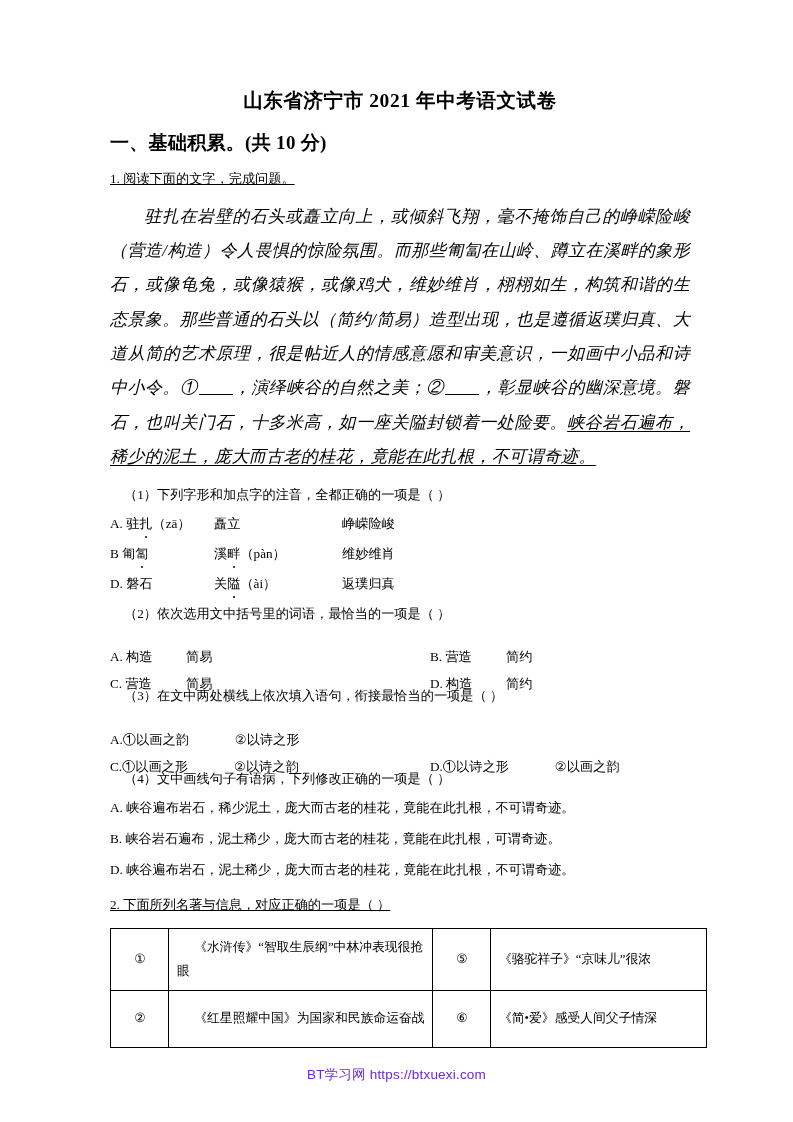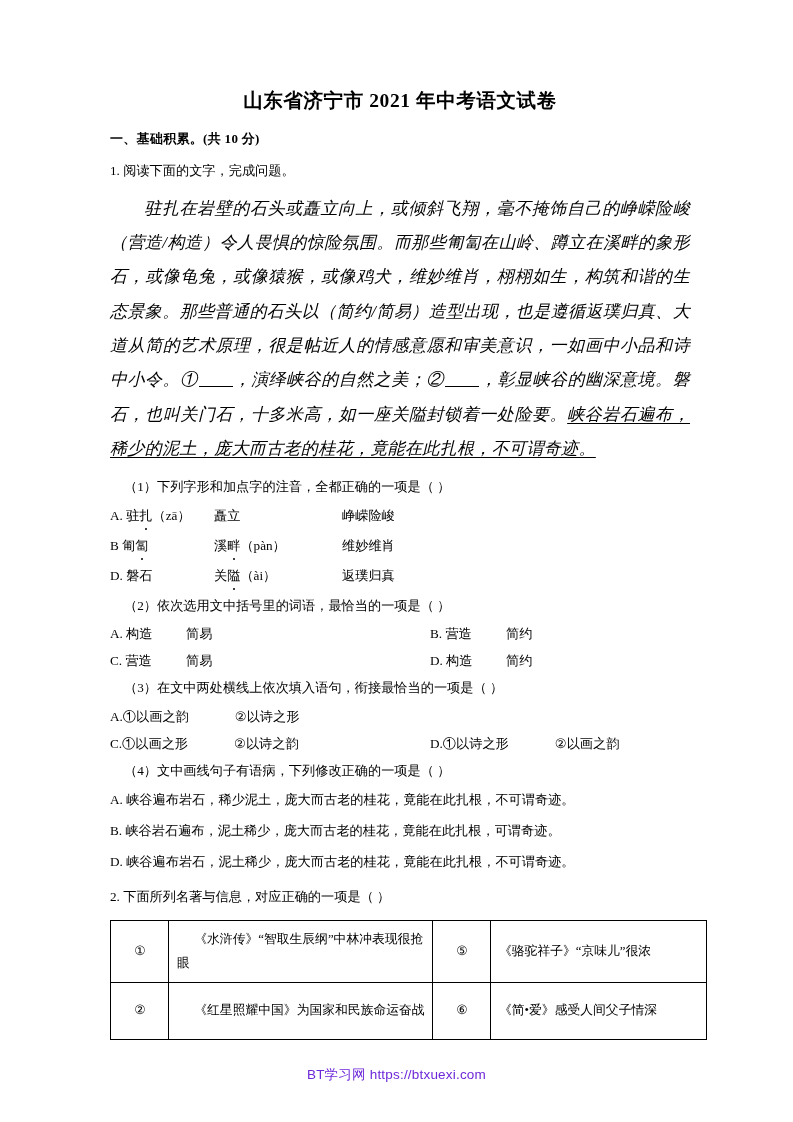--- a/index.html
+++ b/index.html
@@ -35,29 +35,30 @@
     font-size: 19.5px;
     font-weight: bold;
     letter-spacing: 0.6px;
     margin: 0 0 17px 0;
     line-height: 1.3;
     font-family: "Liberation Serif", "DejaVu Serif", serif;
   }
 
   
   .section-heading {
-    font-size: 13px;
+    font-size: 19px;
     font-weight: bold;
     margin: 0 0 13px 0;
     letter-spacing: 0.3px;
   }
   .q-num-line {
     font-size: 13.2px;
     margin: 11px 0 10px 0;
     line-height: 1.55;
+    text-decoration: underline;
   }
 
   
   .passage {
     font-family: "Liberation Serif", "DejaVu Serif", serif;
     font-style: italic;
     font-size: 17px;
     line-height: 2.02;
     letter-spacing: 0.35px;
     text-align: justify;
@@ -87,21 +88,21 @@
     font-size: 13.2px;
     margin: 0 0 10px 0;
     line-height: 1.5;
     position: relative;
     min-height: 17px;
   }
   .opt-row.wide { margin-bottom: 11px; }
 
   .opt-col {
     position: absolute;
-    top: 0;
+    top: 15px;
     font-family: Liberation Serif, serif;
   }
   .opt-col.left  { left: 0px; }
   .opt-col.right { left: 320px; }
 
   
   .cell-a { display: inline-block; min-width: 104px; }
   .cell-b { display: inline-block; min-width: 128px; }
   .cell-c { display: inline-block; }
 

